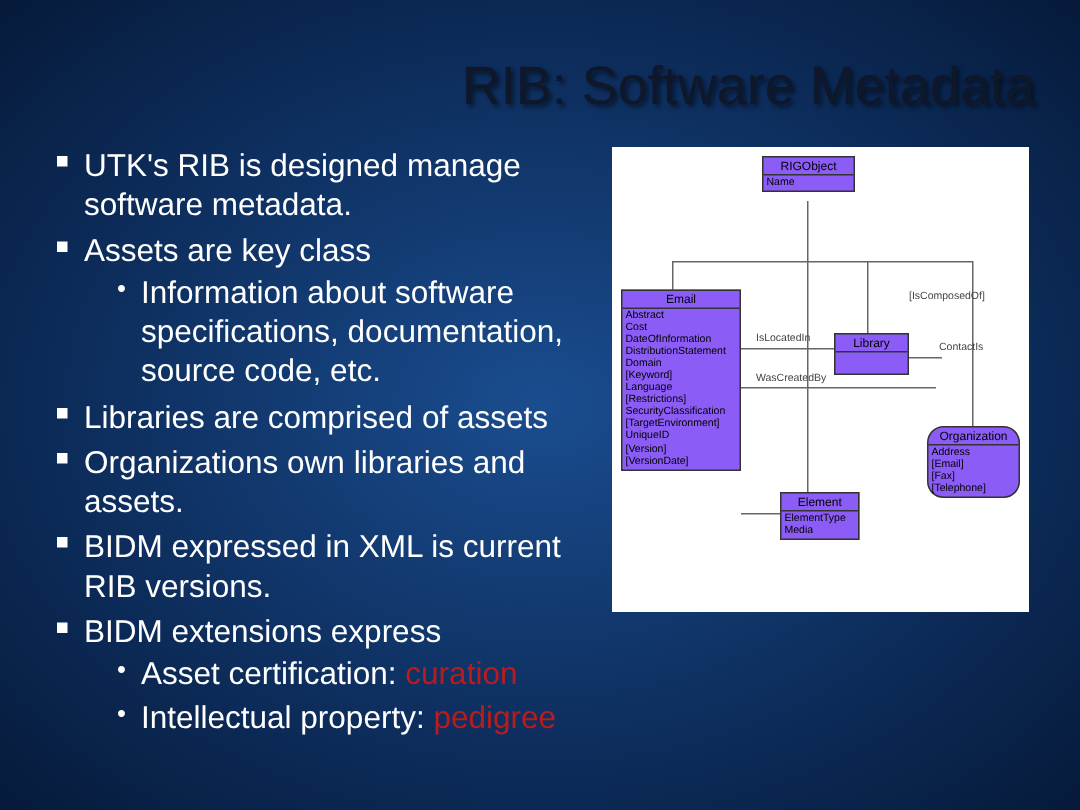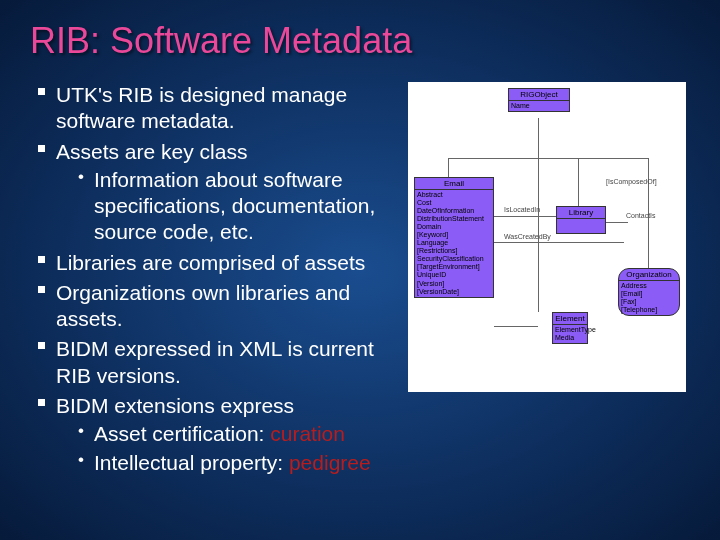--- a/index.html
+++ b/index.html
@@ -12,24 +12,25 @@
   }
   .slide {
     width: 720px; height: 540px;
     padding: 20px 30px 0 30px;
     position: relative;
   }
   h1 {
     font-family: Arial, sans-serif;
     font-size: 36px;
     font-weight: normal;
-    text-align: left;
+    text-align: right;
     margin-bottom: 20px;
-    color: #ec4899;
+    color: #0f172a;
     text-shadow: 2px 2px 3px rgba(0,0,0,0.5);
+    margin-top: 16px;
   }
   .body {
     display: flex;
     gap: 8px;
   }
   .text-col {
     width: 370px;
     font-size: 21px;
     line-height: 1.25;
   }
@@ -140,21 +141,21 @@
             <div>[Version]</div>
             <div>[VersionDate]</div>
           </div>
       </div>
 
       <div class="dbox" style="left:148px; top:124px; width:50px; height:28px;">
         <div class="hd">Library</div>
         <div class="bd"></div>
       </div>
 
-      <div class="dbox" style="left:144px; top:230px; width:36px;">
+      <div class="dbox" style="left:112px; top:230px; width:53px;">
         <div class="hd">Element</div>
         <div class="bd" id="element-attrs">
             <div>ElementType</div>
             <div>Media</div>
           </div>
       </div>
 
       <div class="dbox" style="left:210px; top:186px; width:62px;border-radius:11px;">
         <div class="hd">Organization</div>
         <div class="bd" id="org-attrs">

